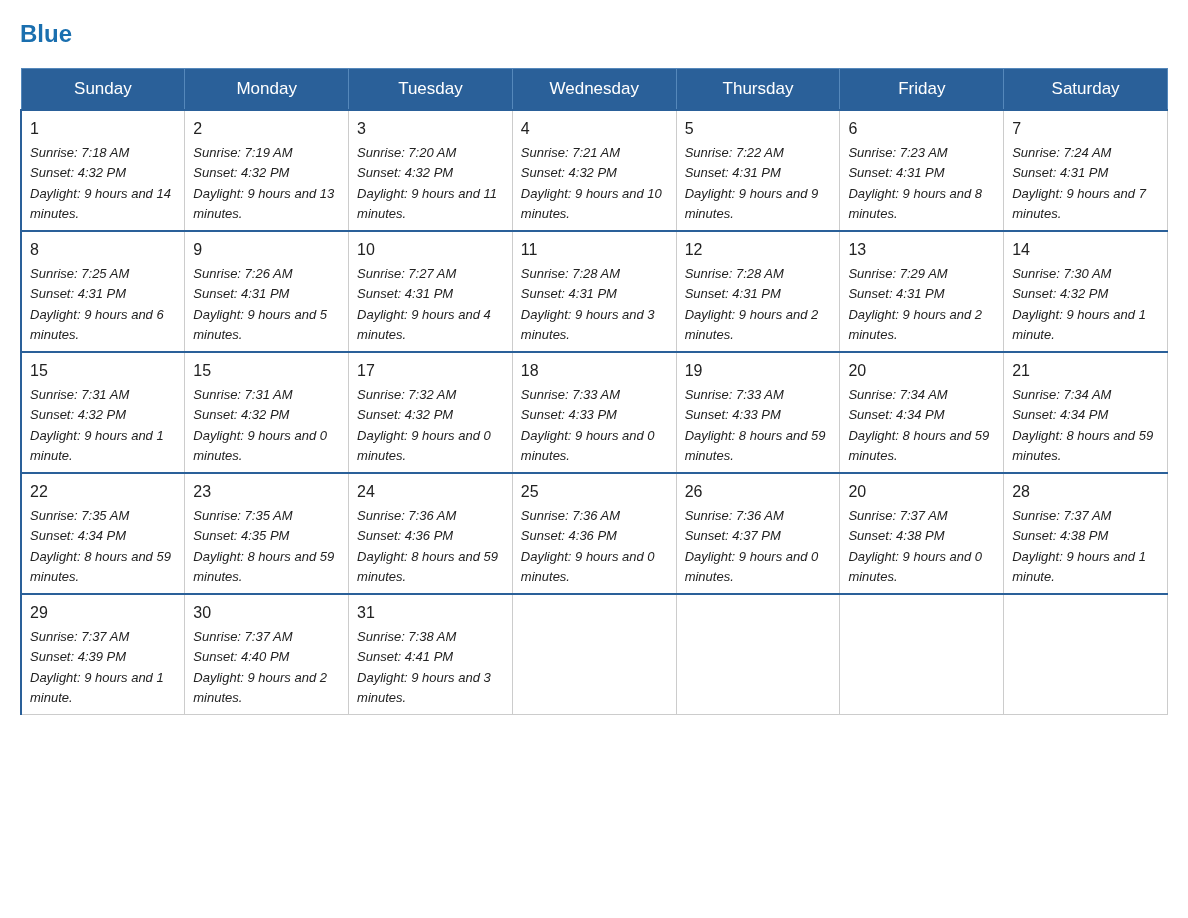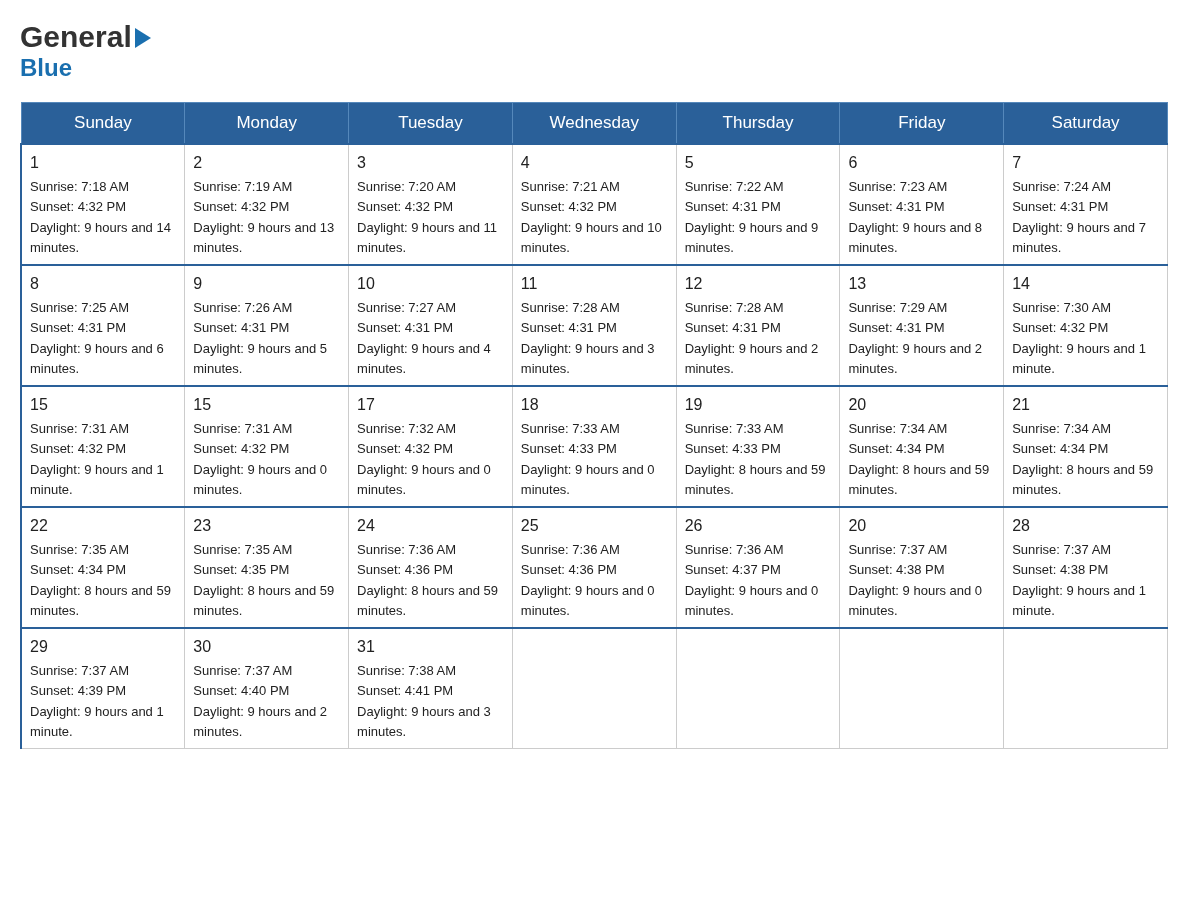--- a/index.html
+++ b/index.html
@@ -61,40 +61,37 @@
     .day-number {
       font-size: 16px;
       font-weight: normal;
       display: block;
       margin-bottom: 2px;
     }
     .day-info {
       font-size: 13px;
       color: #222;
       line-height: 1.55;
+      font-style: italic;
     }
     .calendar tr td:first-child {
       border-left: 2px solid #2a6099;
     }
     .week-row td {
       border-top: 2px solid #2a6099;
     }
     .empty-cell {
       background: #fff;
     }
   </style>
 </head>
 <body>
 
 <div class="header">
   <div class="logo">
-    <div class="logo-row1">
-      <span style="font-size:30px;font-weight:bold;color:#333;">General</span>
-      <span style="display:inline-block;width:0;height:0;border-top:10px solid transparent;border-bottom:10px solid transparent;border-left:16px solid #1a6faf;margin-left:3px;margin-bottom:-2px;vertical-align:middle;"></span>
-    </div>
     <div>
       <span style="font-size:24px;font-weight:bold;color:#1a6faf;">Blue</span>
     </div>
   </div>
   <div class="title-section">
     <div class="month-title"></div>
     <div class="location-title"></div>
   </div>
 </div>
 

